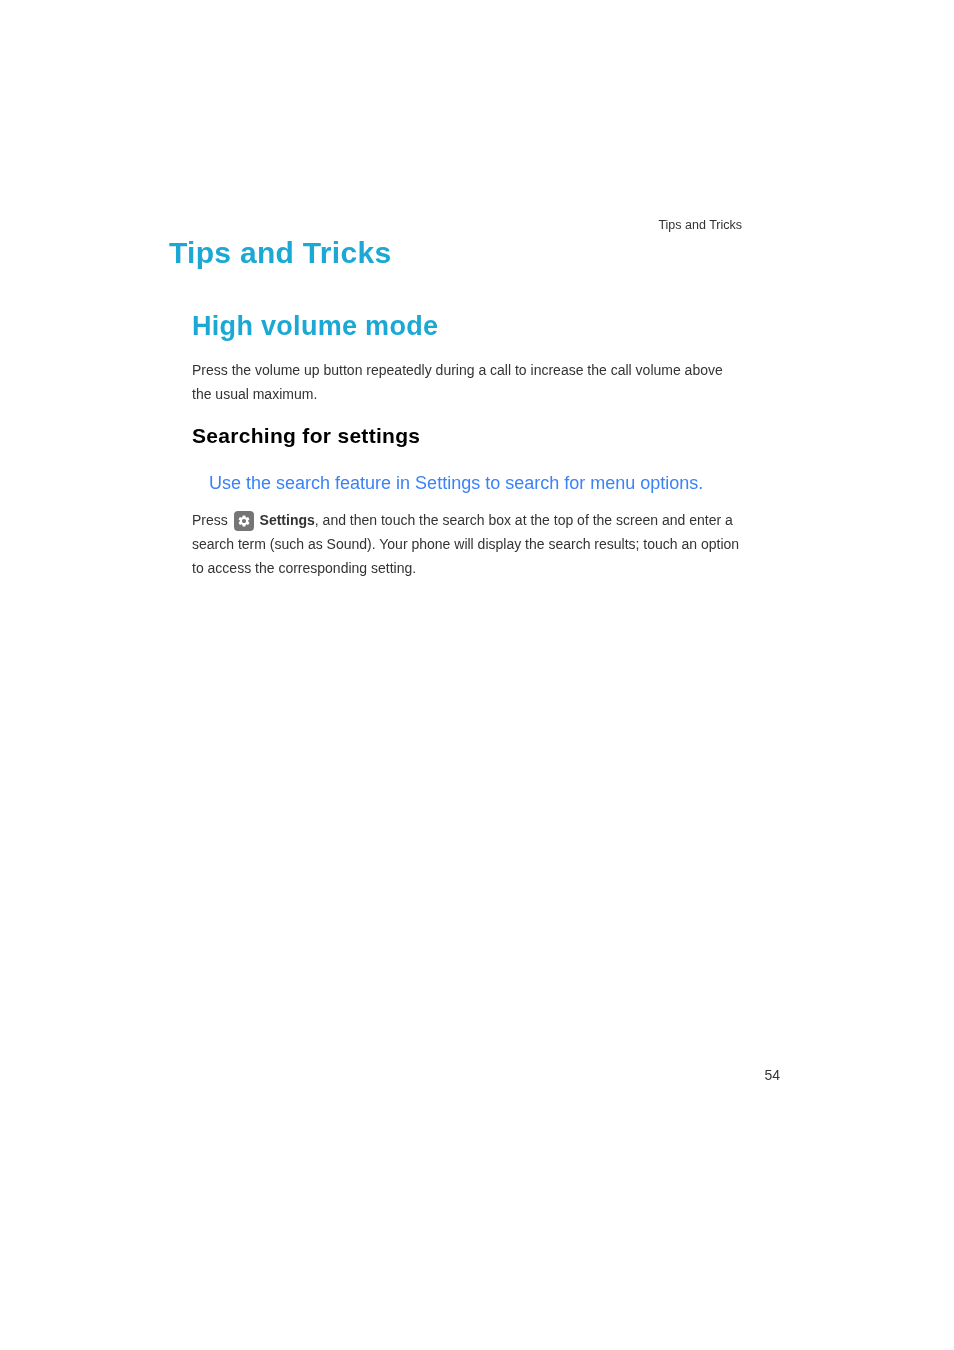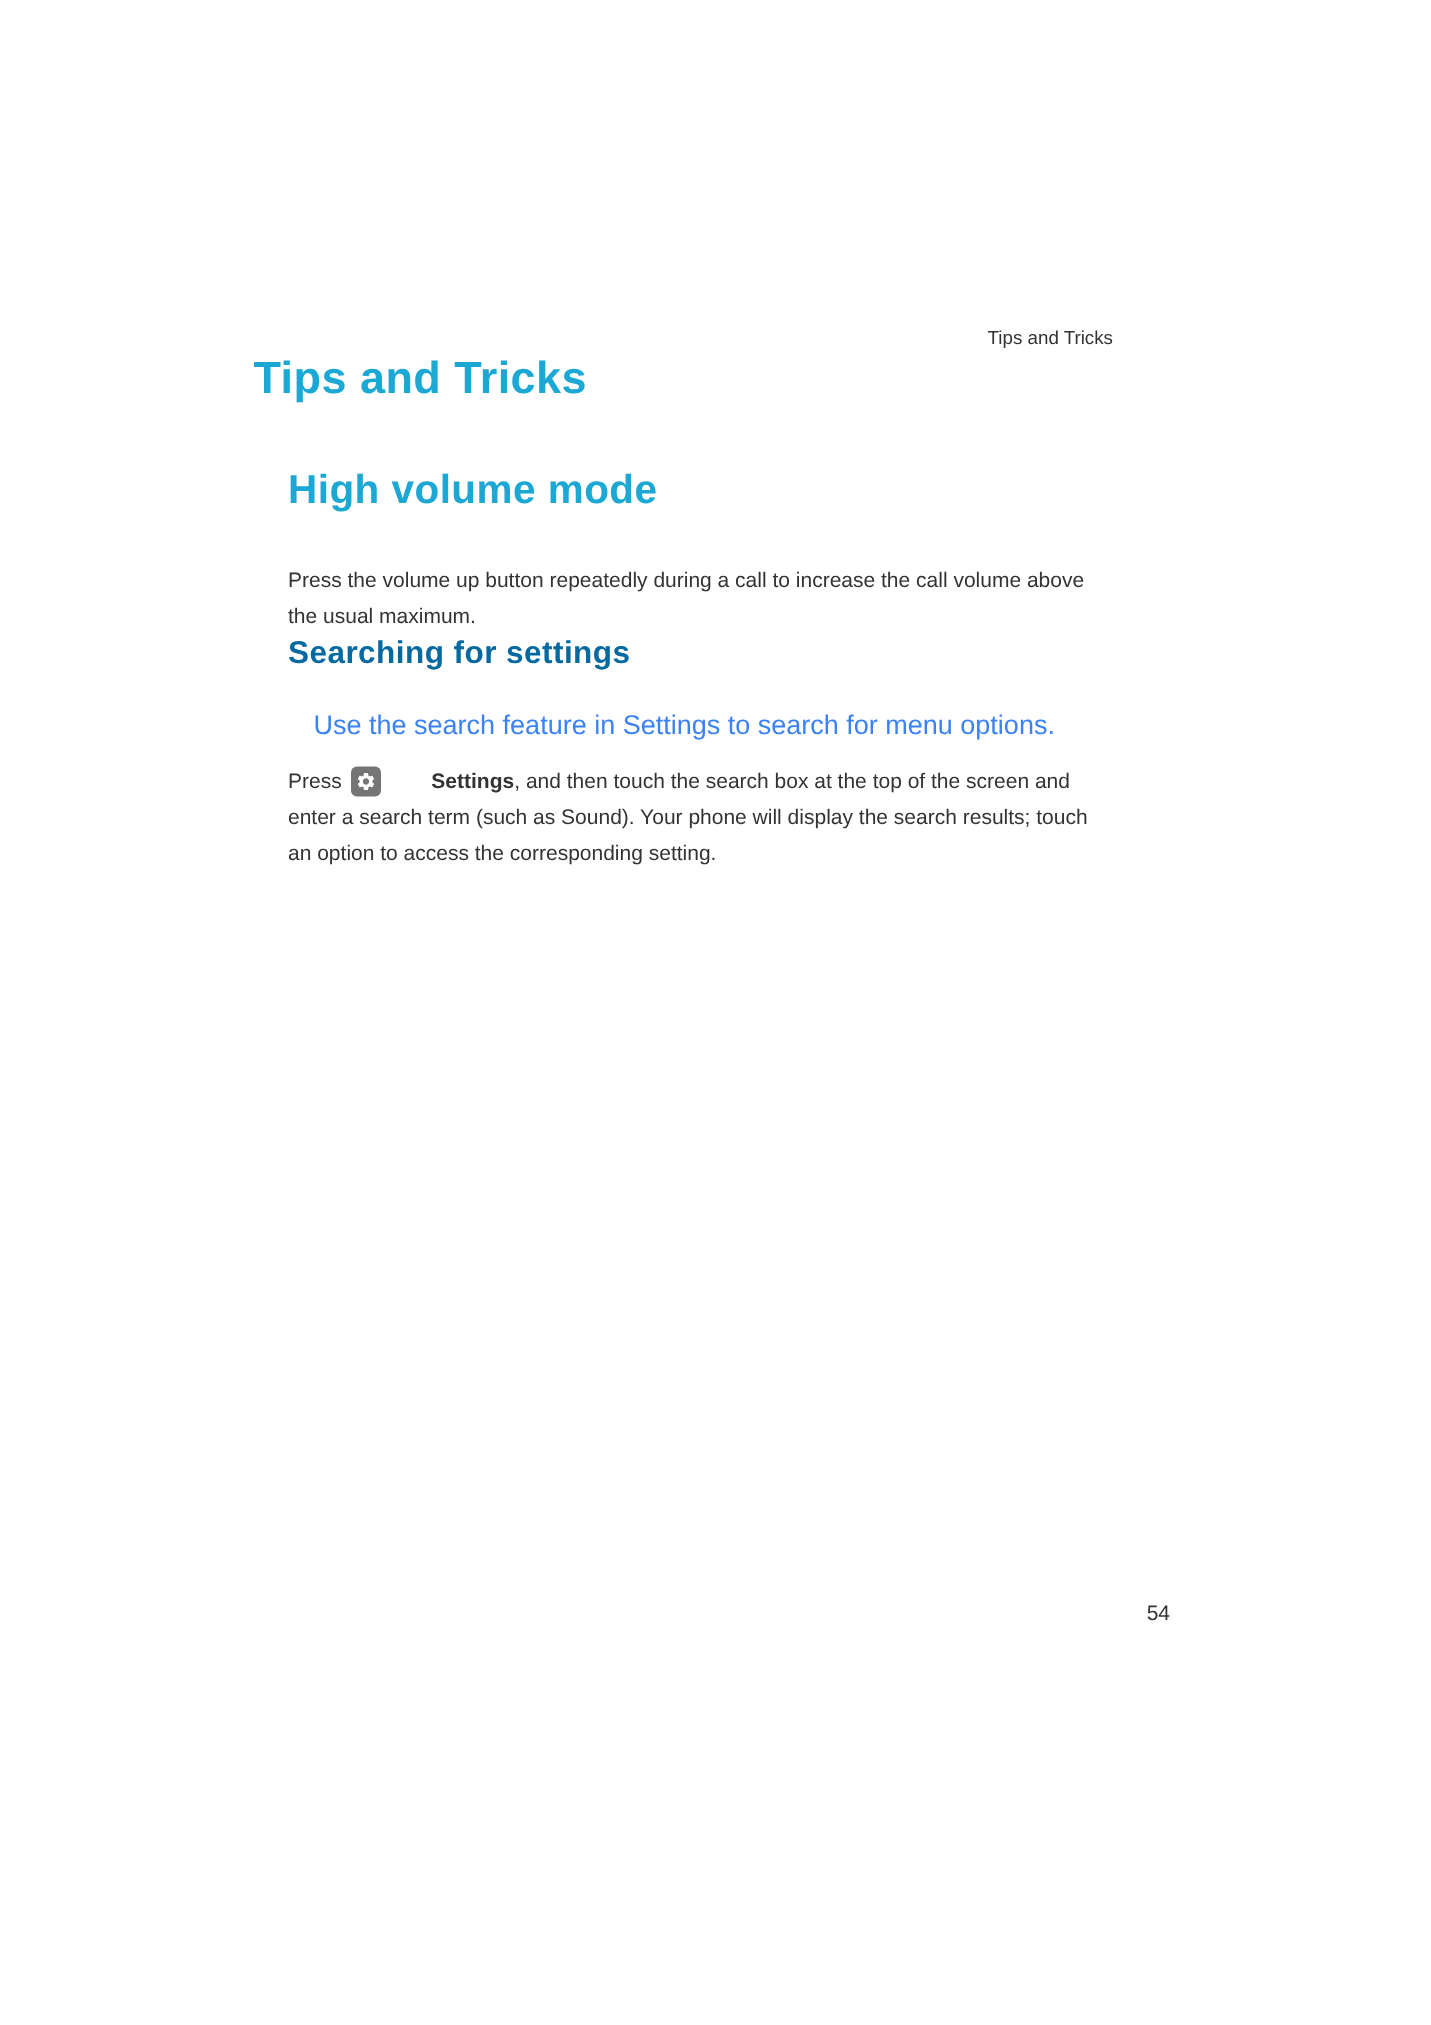--- a/index.html
+++ b/index.html
@@ -41,29 +41,28 @@
       letter-spacing: 0.3px;
     }
     .section-1-body {
       position: absolute;
       top: 358px;
       left: 192px;
       width: 552px;
       font-size: 14px;
       line-height: 24px;
       color: #333333;
-      margin-top: 16px;
     }
     .section-2-title {
       position: absolute;
       top: 424px;
       left: 192px;
       font-size: 21px;
       font-weight: bold;
-      color: #0369a1;
+      color: #000000;
       letter-spacing: 0.3px;
     }
     .section-2-body-1 {
       position: absolute;
       top: 471px;
       left: 209px;
       width: 552px;
       font-size: 18px;
       line-height: 24px;
       color: #3b82f6;
@@ -90,21 +89,20 @@
     .settings-icon svg {
       position: absolute;
       top: 50%;
       left: 50%;
       transform: translate(-50%, -50%);
       width: 14px;
       height: 14px;
     }
     .settings-bold {
       font-weight: bold;
-      margin-left: 28px;
     }
     .page-number {
       position: absolute;
       bottom: 267px;
       right: 174px;
       font-size: 14px;
       color: #333333;
       text-align: center;
     }
   </style>

